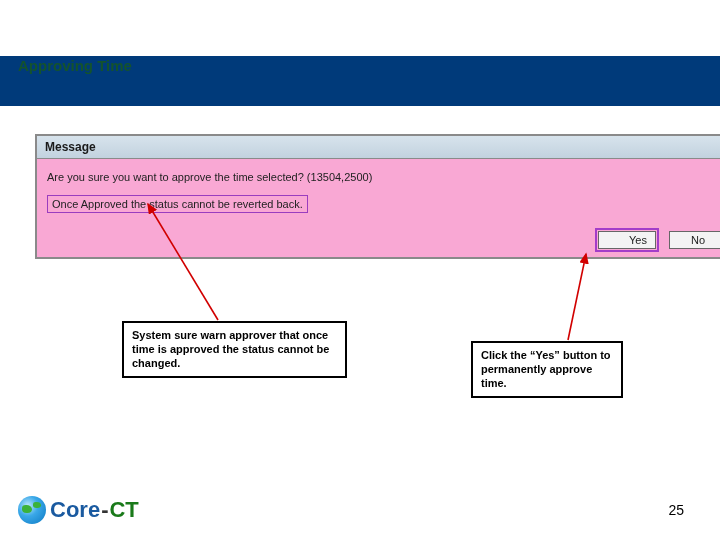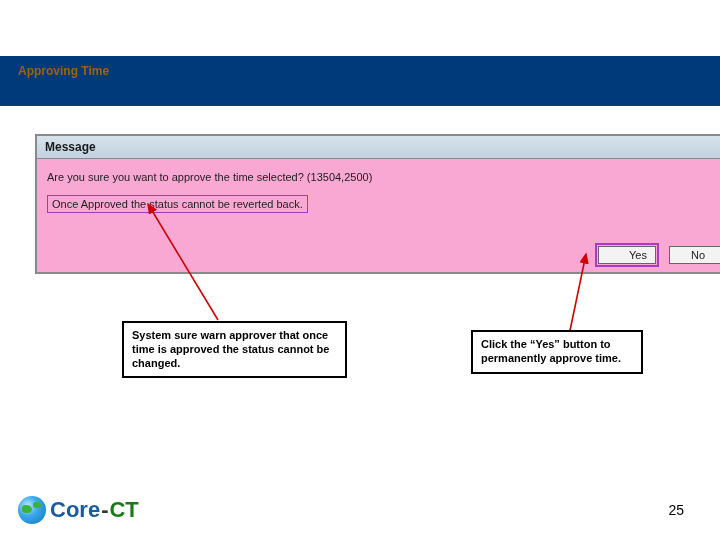--- a/index.html
+++ b/index.html
@@ -14,25 +14,25 @@
   .header-band {
     position: absolute;
     top: 56px;
     left: 0;
     width: 100%;
     height: 50px;
     background: #003a7a;
   }
   .slide-title {
     position: absolute;
-    top: 64px;
+    top: 57px;
     left: 18px;
-    font-size: 12px;
+    font-size: 15px;
     font-weight: bold;
-    color: #a16207;
+    color: #14532d;
   }
   .dialog-frame {
     position: absolute;
     top: 134px;
     left: 35px;
     width: 704px;
     border: 2px solid #8a8a8a;
   }
   .dialog-titlebar {
     background: linear-gradient(#d7e3ec, #c2d2df);
@@ -46,21 +46,21 @@
     background: #f9a8d4;
     padding: 12px 10px 8px 10px;
     font-size: 11px;
     color: #222;
   }
   .dialog-body .msg-line { margin-bottom: 12px; }
   .warn-box {
     display: inline-block;
     border: 1px solid #9a3dbf;
     padding: 2px 4px;
-    margin-bottom: 27px;
+    margin-bottom: 12px;
     font-size: 11px;
   }
   .btn-row {
     text-align: right;
     padding-top: 6px;
   }
   .dlg-btn {
     display: inline-block;
     min-width: 58px;
     padding: 2px 8px;
@@ -80,21 +80,21 @@
     position: absolute;
     border: 2px solid #000;
     background: #fff;
     padding: 6px 8px;
     font-size: 11px;
     font-weight: bold;
     line-height: 1.25;
     max-width: 230px;
   }
   .callout-left { top: 321px; left: 122px; width: 225px; }
-  .callout-right { top: 330px; left: 471px; width: 172px; }
+  .callout-right { top: 341px; left: 471px; width: 152px; }
   .arrow-svg {
     position: absolute;
     pointer-events: none;
   }
   .footer-logo {
     position: absolute;
     left: 18px;
     bottom: 16px;
     display: flex;
     align-items: center;

